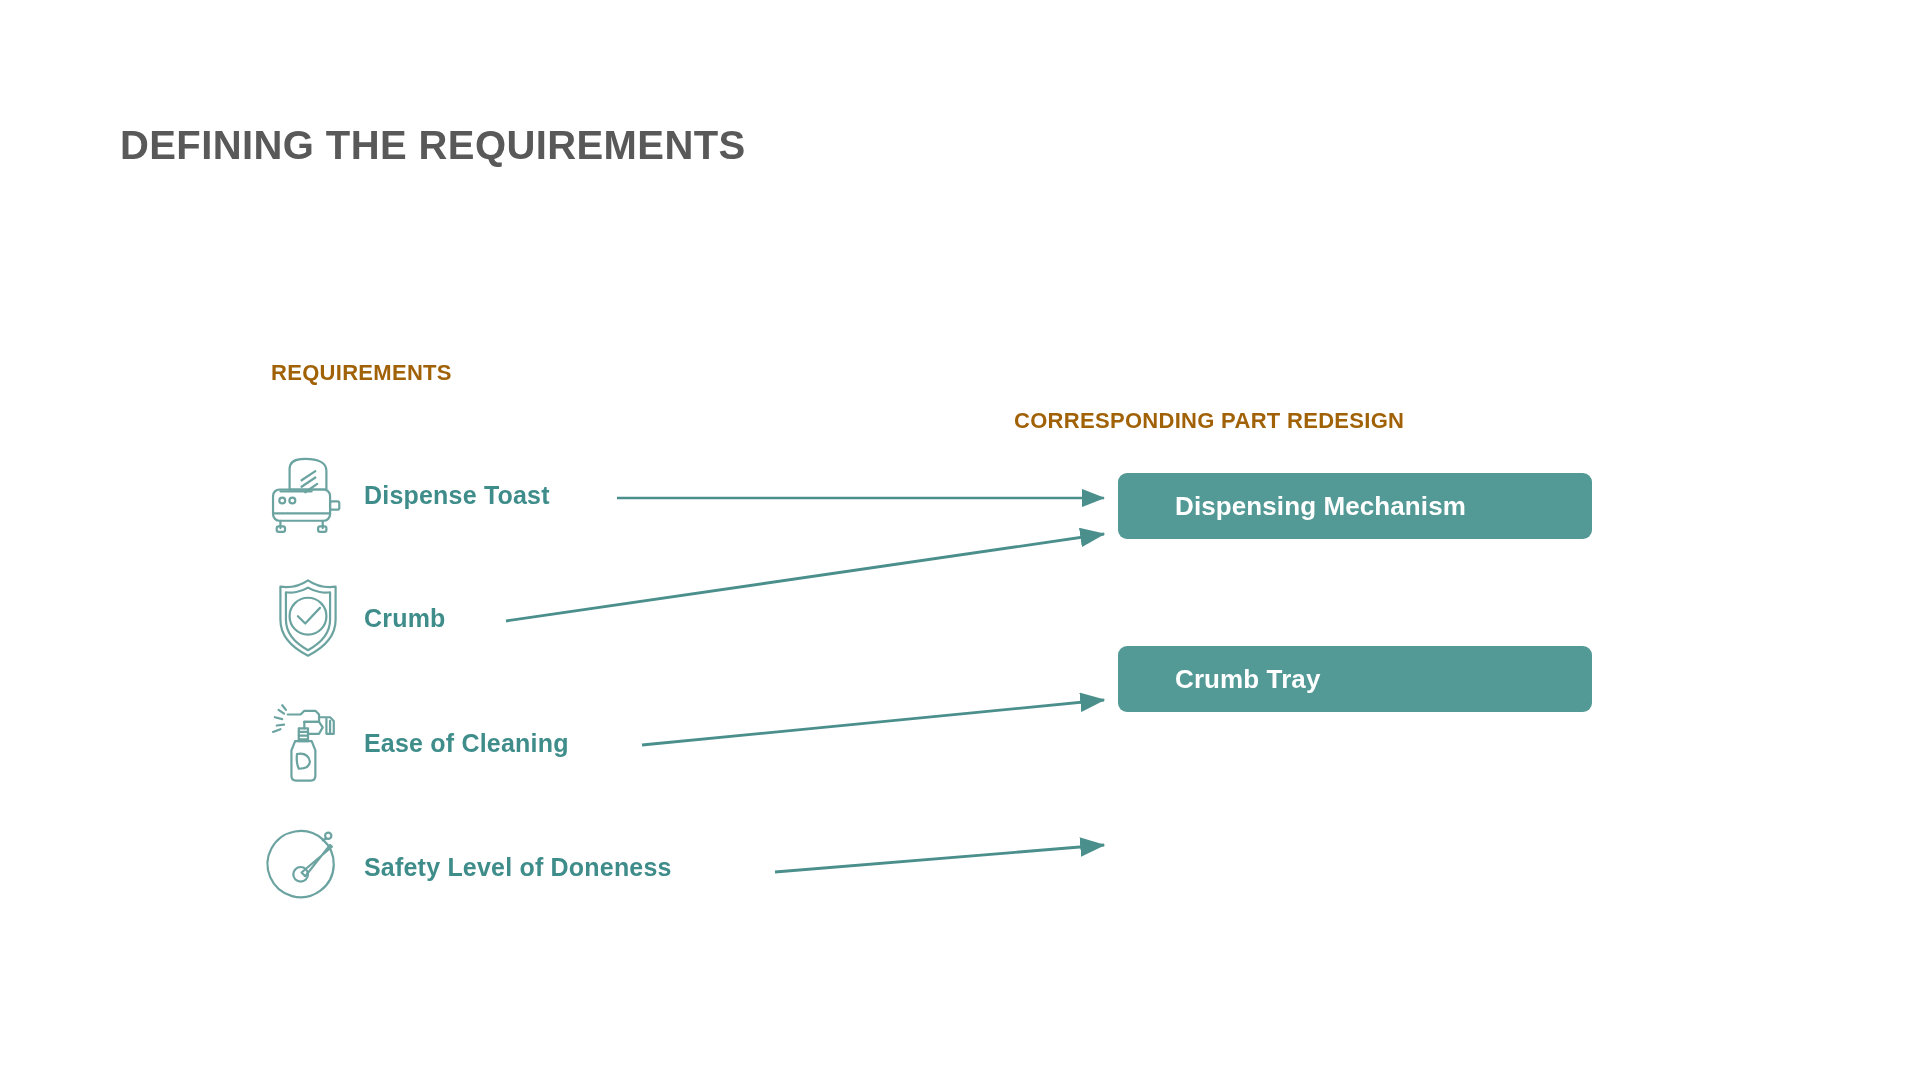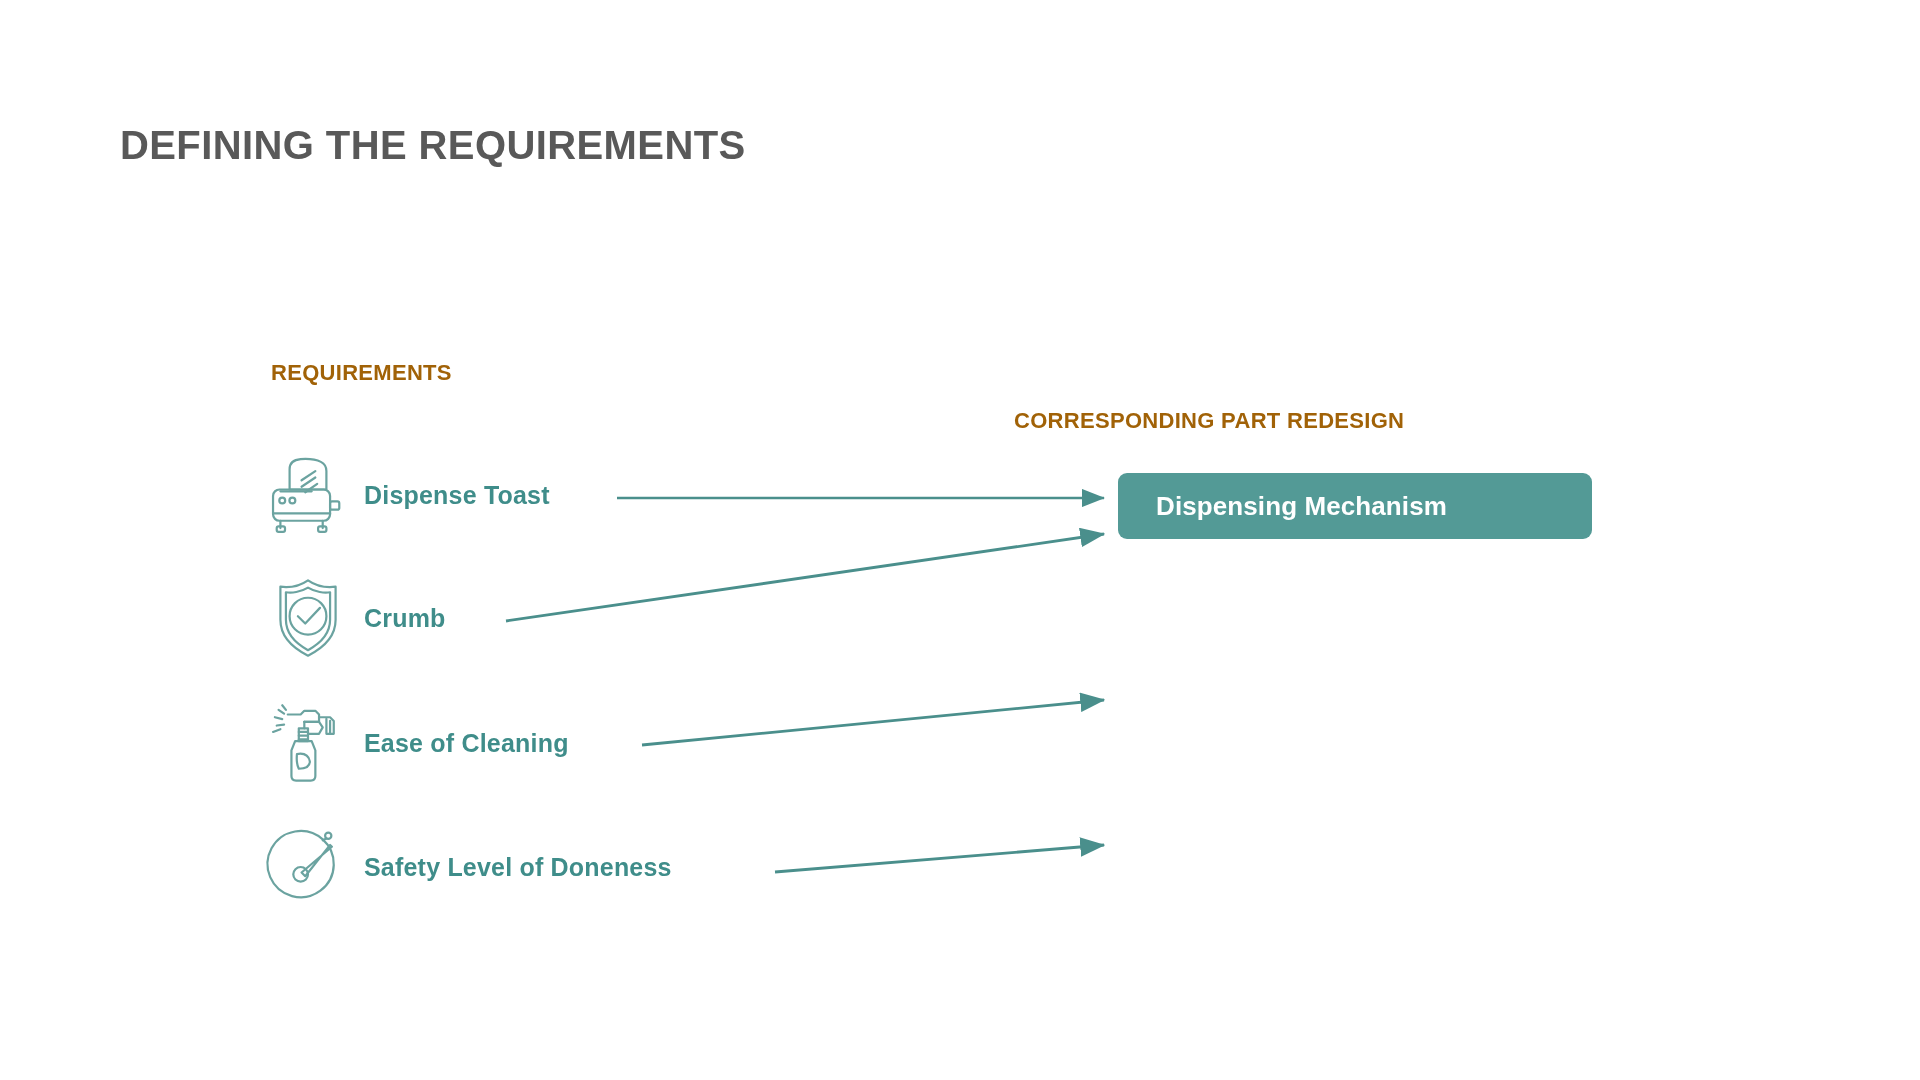--- a/index.html
+++ b/index.html
@@ -100,20 +100,21 @@
     box-sizing: border-box;
     padding-left: 38px;
   }
   .part-box-label {
     font-size: 26px;
     font-weight: bold;
     color: #ffffff;
     white-space: nowrap;
     letter-spacing: 0.1px;
     line-height: 1;
+    margin-left: 19px;
   }
   #part-box-0 { top: 473px; }
   #part-box-1 { top: 646px; }
   #part-box-2 { top: 818px; }
 </style>
 </head>
 <body>
 
 <div id="slide">
 
@@ -207,15 +208,18 @@
       <path d="M43 56 L76 28 L74 26 L47 60 Z"></path>
       <circle cx="42" cy="58" r="8"></circle>
     </svg>
     <div class="req-label">Safety Level of Doneness</div>
   </div>
 
   <div id="part-box-0" class="part-box">
     <span class="part-box-label">Dispensing Mechanism</span>
   </div>
 
+  <div id="part-box-1" class="part-box">
+    <span class="part-box-label">Crumb Tray</span>
+  </div>
 
 
 </div>
 
 </body></html>

